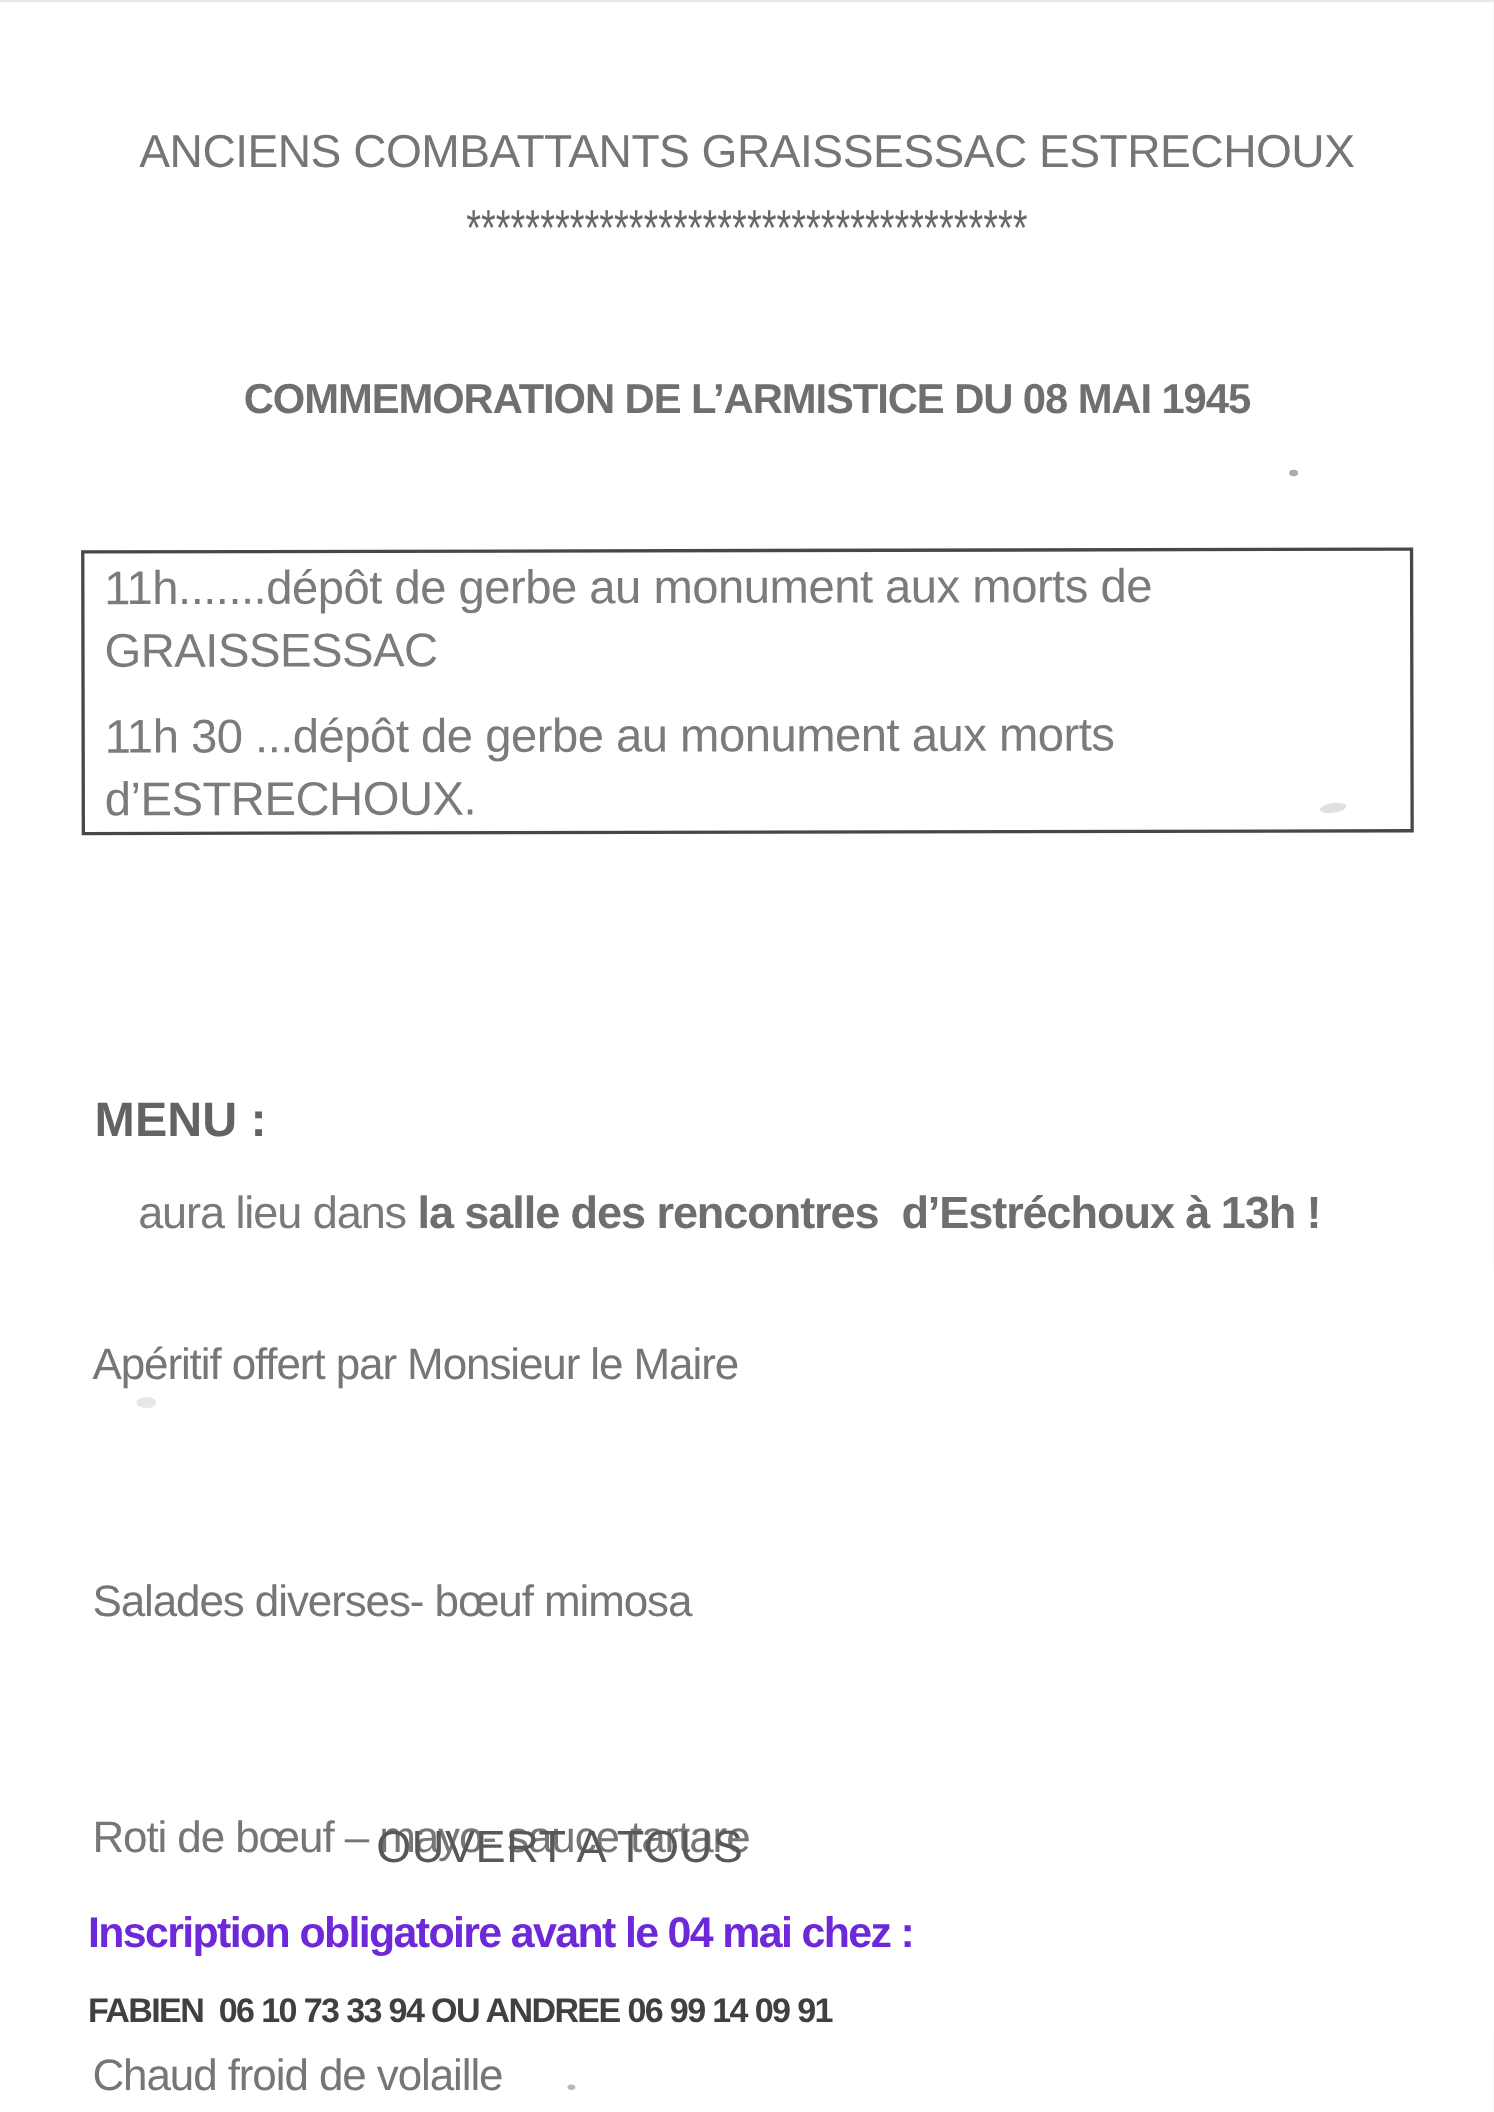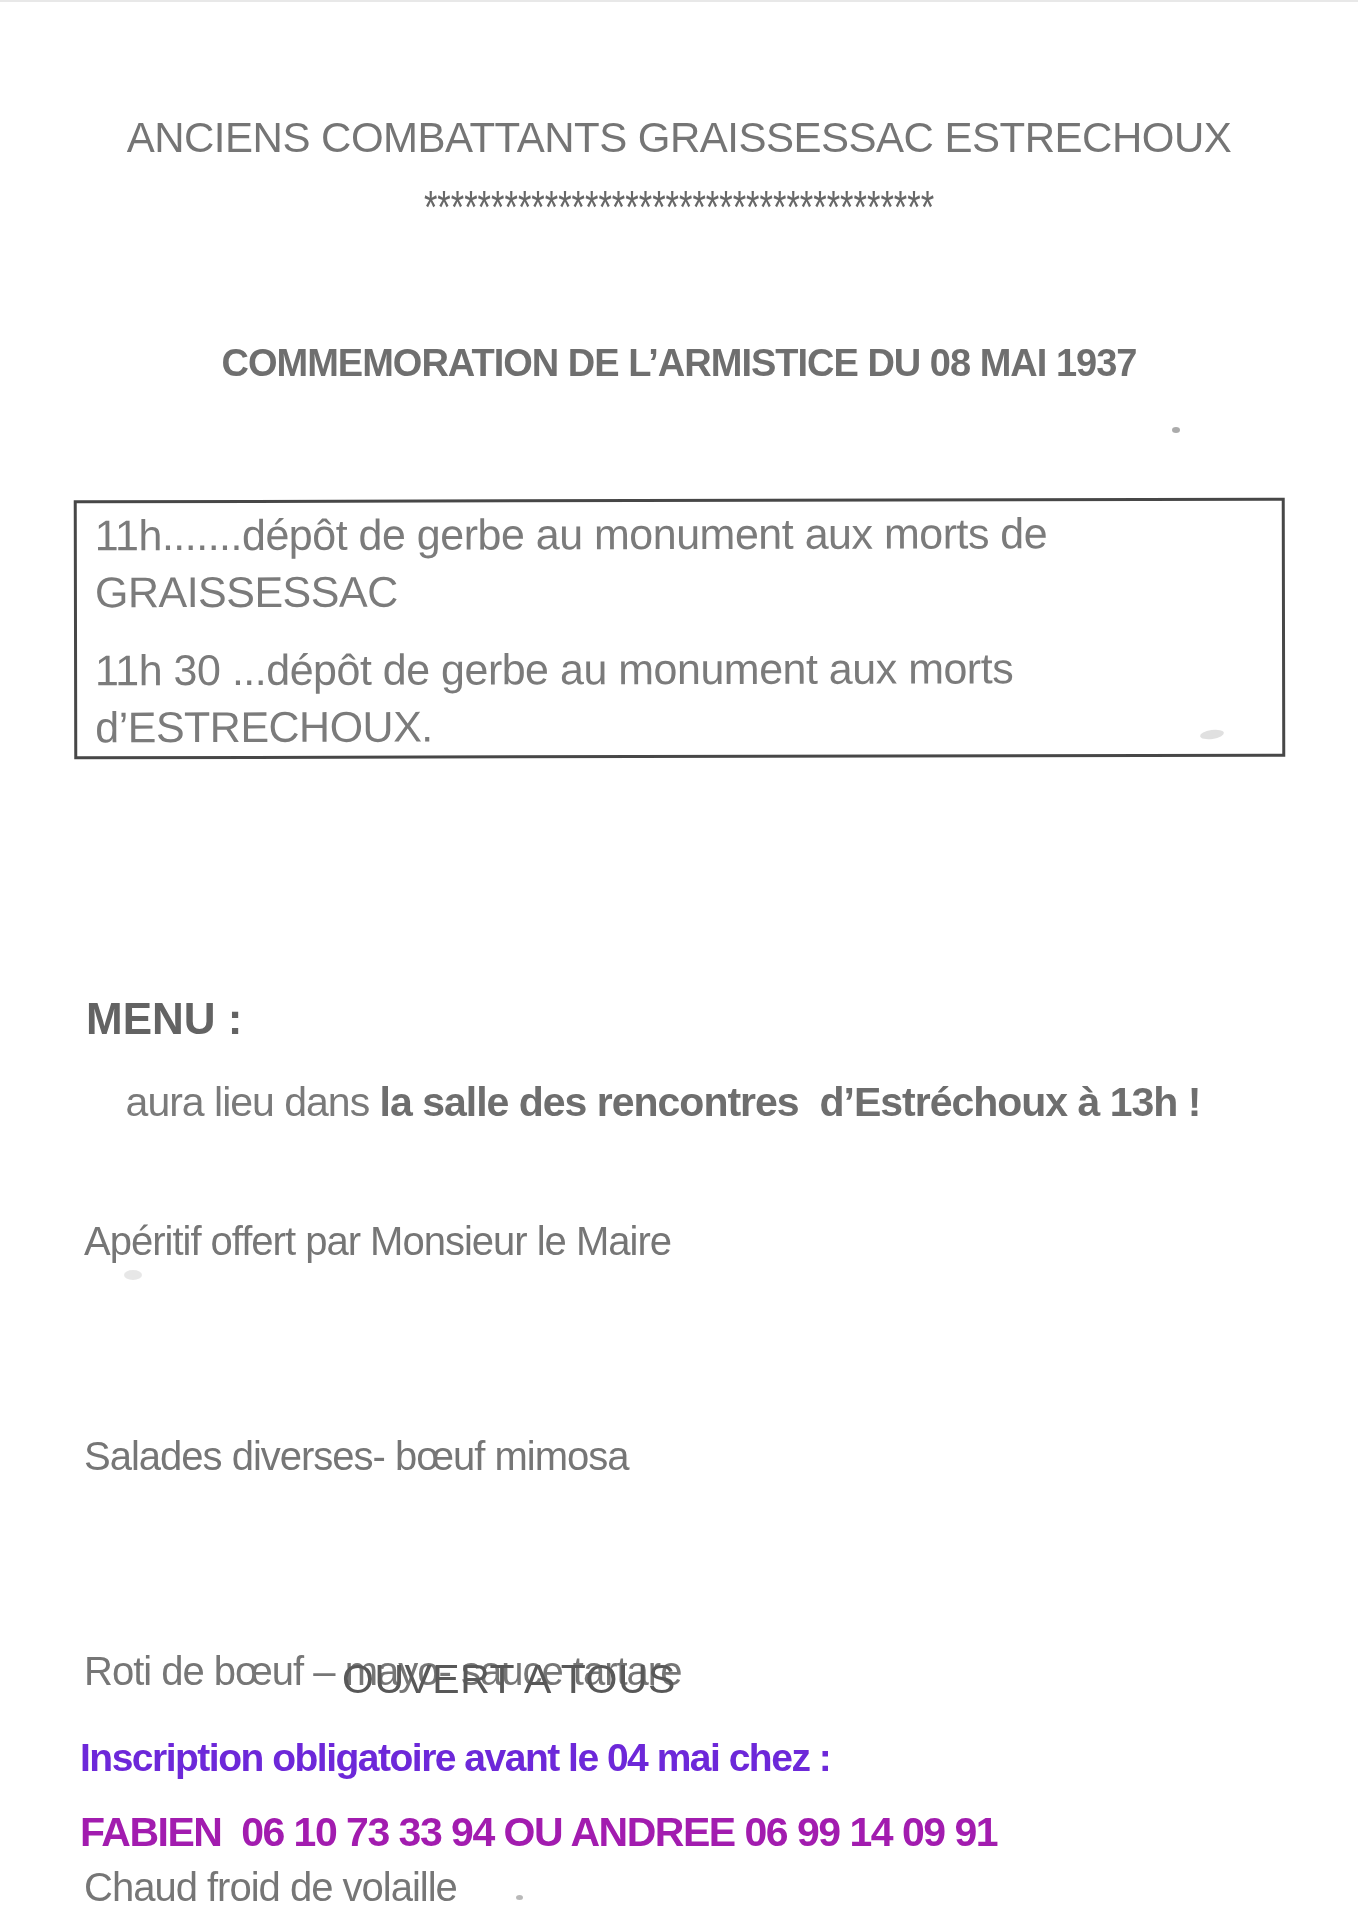--- a/index.html
+++ b/index.html
@@ -107,45 +107,45 @@
     left: 80px; top: 1736px;
     font-size: 39px;
     line-height: 1;
     font-weight: bold;
     letter-spacing: -1.5px;
     color: #6d28d9;
     white-space: pre;
   }
   .contacts-line {
     left: 80px; top: 1810px;
-    font-size: 41px;
+    font-size: 31px;
     line-height: 1;
     font-weight: bold;
     letter-spacing: -1.5px;
-    color: #a21caf;
+    color: #404040;
     white-space: pre;
   }
 
   
   .speck { position: absolute; border-radius: 50%; }
   .speck-1 { left: 1172px; top: 425px; width: 8px; height: 6px; background: #8f8f8f; opacity: .75; }
   .speck-2 { left: 1200px; top: 728px; width: 24px; height: 9px; background: #c2c2c2; opacity: .5; transform: rotate(-8deg); }
   .speck-3 { left: 124px; top: 1268px; width: 18px; height: 10px; background: #cacaca; opacity: .45; }
   .speck-4 { left: 516px; top: 1893px; width: 7px; height: 5px; background: #8a8a8a; opacity: .6; }
 </style>
 </head>
 <body>
 
 <div class="page">
 
   <div class="abs title">ANCIENS COMBATTANTS GRAISSESSAC ESTRECHOUX</div>
 
   <div class="abs stars">**************************************</div>
 
-  <div class="abs subtitle">COMMEMORATION DE L’ARMISTICE DU 08 MAI 1937</div>
+  <div class="abs subtitle">COMMEMORATION DE L’ARMISTICE DU 08 MAI 1945</div>
 
   <div class="abs schedule-box">
     <p><span>11h.......dépôt de gerbe au monument aux morts de</span><br><span>GRAISSESSAC</span></p>
     <p><span>11h 30 ...dépôt de gerbe au monument aux morts</span><br><span>d’ESTRECHOUX.</span></p>
   </div>
 
   <div class="abs intro">
     <br>
     <span>aura lieu dans </span><span class="b">la salle des rencontres  d’Estréchoux à 13h !</span>
   </div>

